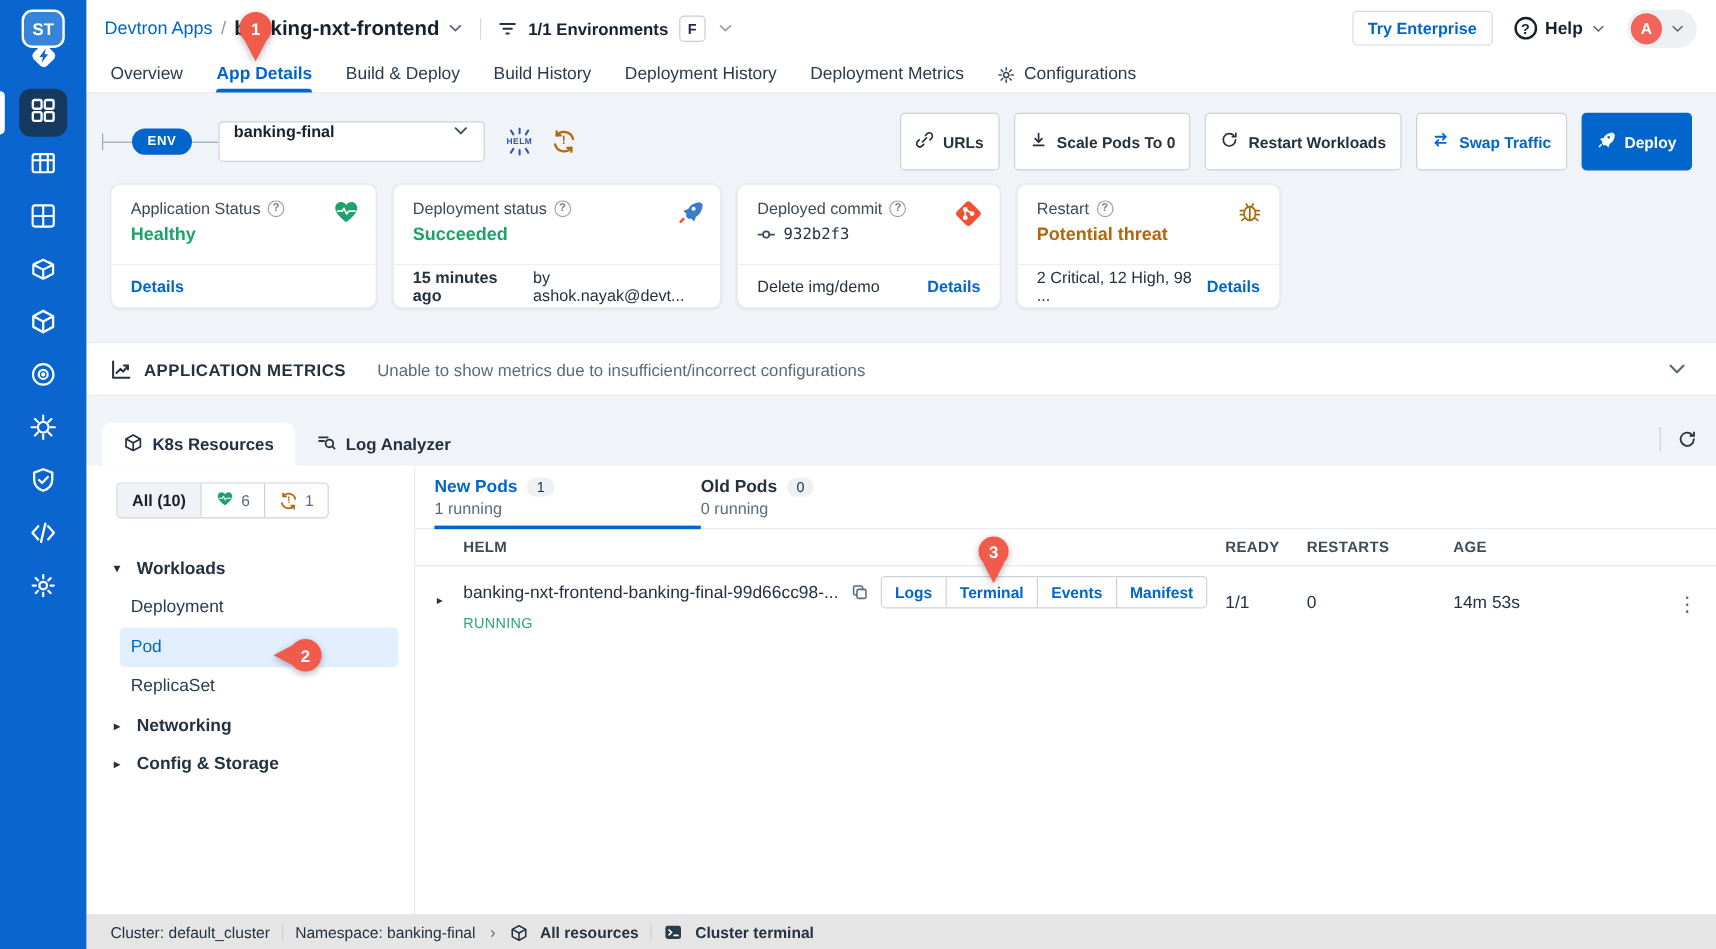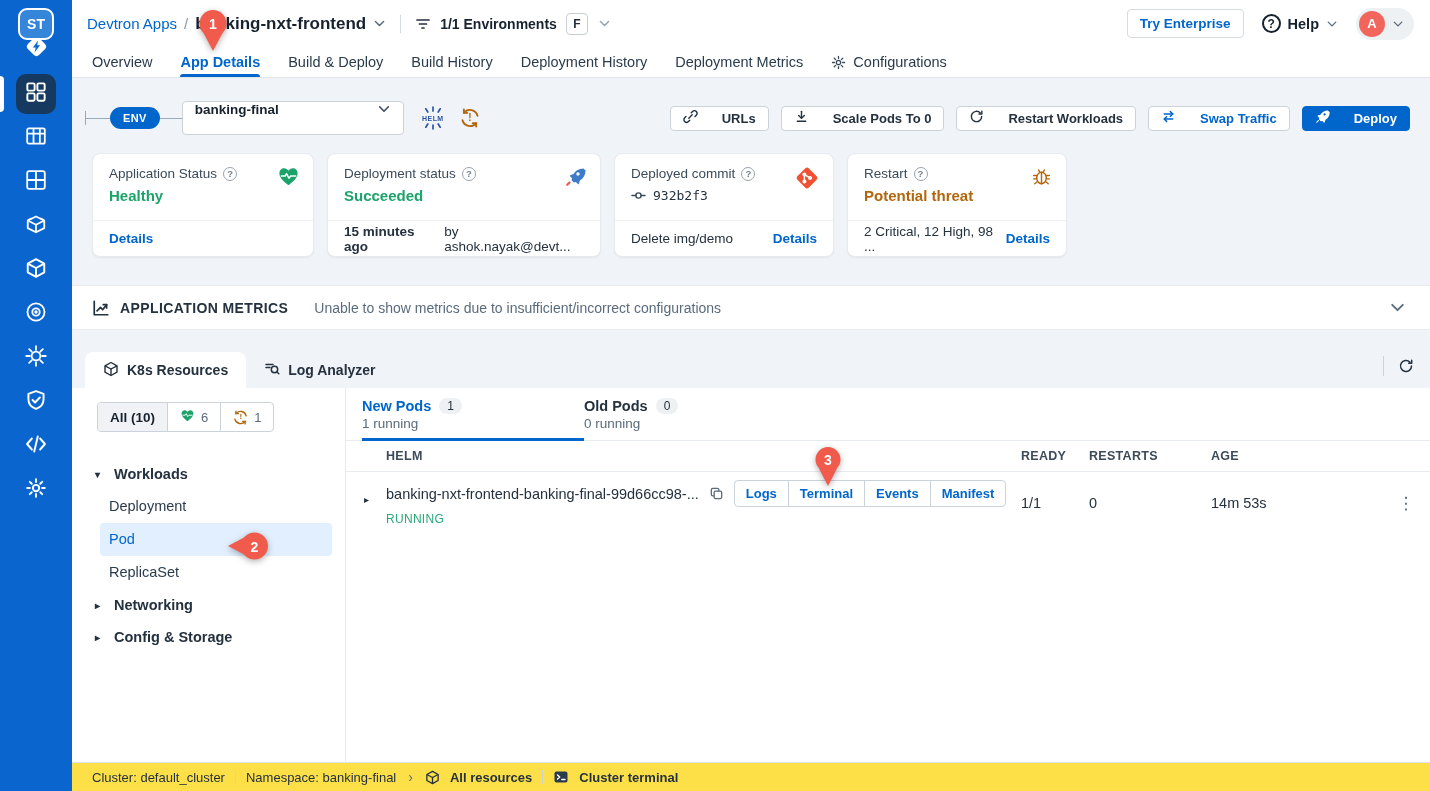--- a/index.html
+++ b/index.html
@@ -68,21 +68,21 @@
                 color:#16222E; }
   .helm { position:relative; width:26px; height:24px; color:#2E55A5; margin-left:16px; }
   .helm-t { position:absolute; top:8.5px; left:0; width:100%; text-align:center; font-size:7px;
             font-weight:bold; letter-spacing:.4px; color:#2E55A5; }
   .drift { position:relative; color:#B2670E; display:inline-flex; }
   .drift .bang { position:absolute; left:0; top:50%; transform:translateY(-52%); width:100%;
                  text-align:center; font-weight:bold; }
   .drift.lg { width:20px; height:20px; margin-left:14px; } .drift.lg .bang { font-size:10px; }
   .drift.sm { width:15px; height:15px; } .drift.sm .bang { font-size:8px; }
   .env-actions { margin-left:auto; display:flex; gap:12px; }
-  .btn { height:25px; display:flex; align-items:center; gap:24px; padding:0 12px; background:#fff;
+  .btn { height:48px; display:flex; align-items:center; gap:8px; padding:0 12px; background:#fff;
          border:1px solid #CBD2D9; border-radius:4px; font-size:13px; font-weight:bold; color:#24313F; }
   .btn.blue-text { color:#0066CC; }
   .btn.primary { background:#0066CC; border-color:#0066CC; color:#fff; }
 
   
   .cards { margin-top:19px; display:flex; gap:13px; padding:0 20px; }
   .card { background:#fff; border:1px solid #E7EAEE; border-radius:8px; height:104px;
           display:flex; flex-direction:column; box-shadow:0 1px 2px rgba(21,34,50,.06); }
   .c1{width:222px} .c2{width:274px} .c3{width:220px} .c4{width:220px}
   .card-top { padding:12px 16px 0; flex:1; position:relative; }
@@ -149,21 +149,21 @@
   .name-line { display:flex; align-items:center; gap:10px; }
   .pod-name { white-space:nowrap; }
   .copy-ic { color:#5A6B7B; display:inline-flex; }
   .actions { display:flex; border:1px solid #CBD2D9; border-radius:4px; overflow:hidden; background:#fff; }
   .action { padding:5px 11px; font-size:13px; font-weight:bold; color:#0066CC; border-left:1px solid #CBD2D9; }
   .action:first-child { border-left:none; }
   .pod-status { margin-top:5px; font-size:12px; color:#2AA87A; letter-spacing:.3px; }
   .kebab { font-size:17px; color:#5A6B7B; }
 
   
-  .statusbar { height:29px; background:#fde047; border-top:1px solid #E1E5EA; display:flex;
+  .statusbar { height:29px; background:#e5e5e5; border-top:1px solid #E1E5EA; display:flex;
                align-items:center; padding:0 20px; font-size:13px; gap:10px; color:#24313F; }
   .sb-div { width:1px; height:14px; background:#CBD2D9; }
   .sb-chev { color:#5A6B7B; font-size:14px; margin:0 2px; }
   .sb-strong { font-weight:bold; }
   .sb-ic { display:inline-flex; color:#24313F; }
 
   
   .pin { position:absolute; z-index:10; filter:drop-shadow(0 2px 3px rgba(0,0,0,.3)); }
   .pin svg { display:block; }
   .pin .num { position:absolute; color:#fff; font-weight:bold; font-size:14px; text-align:center; }

